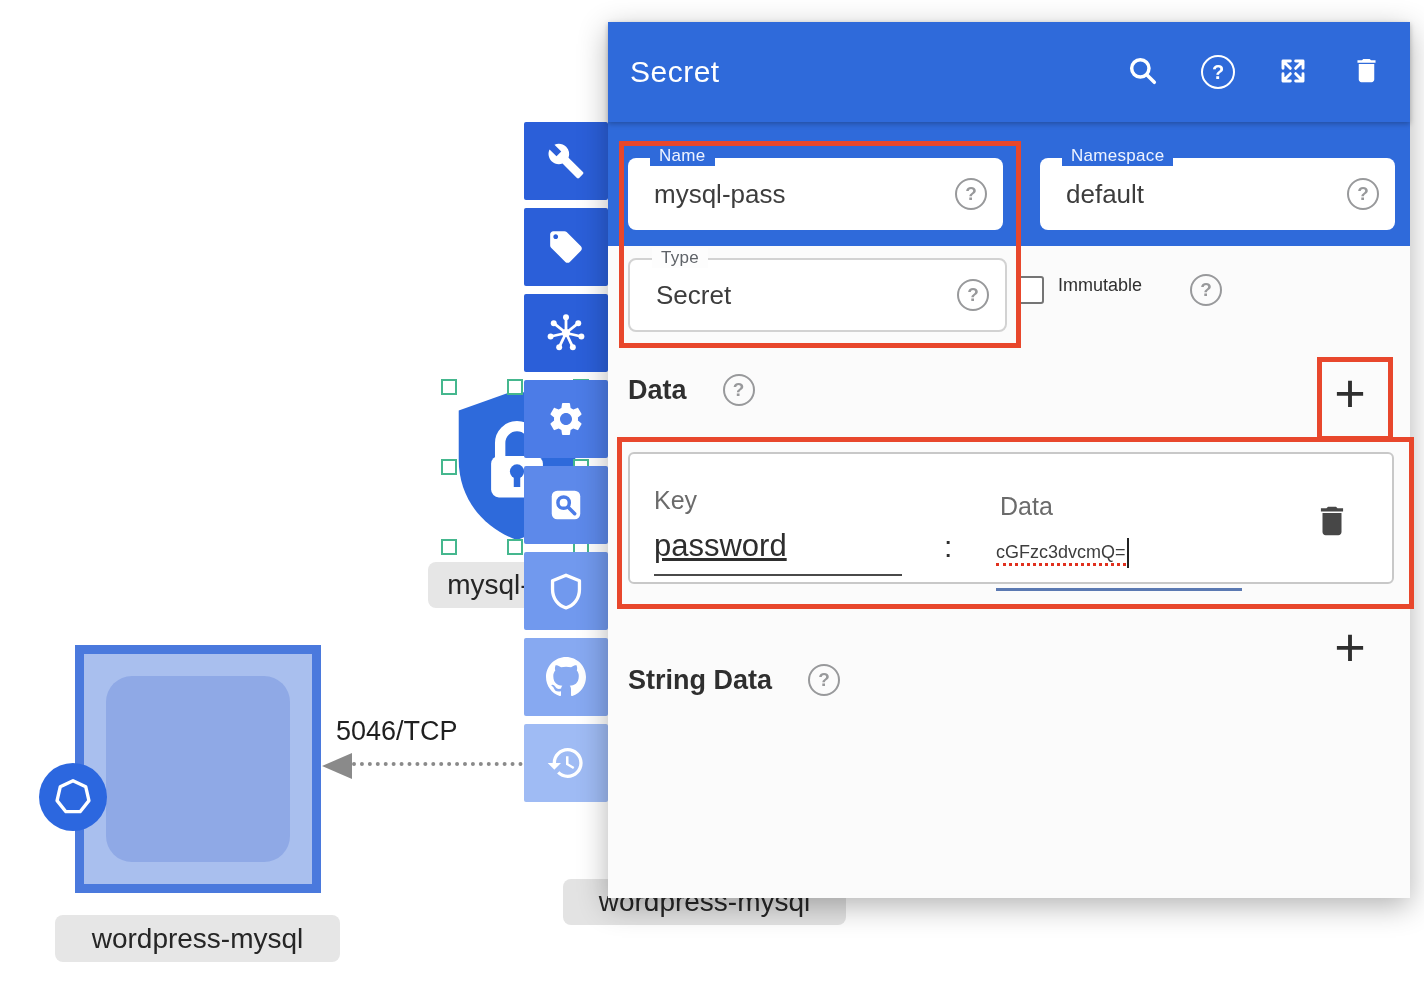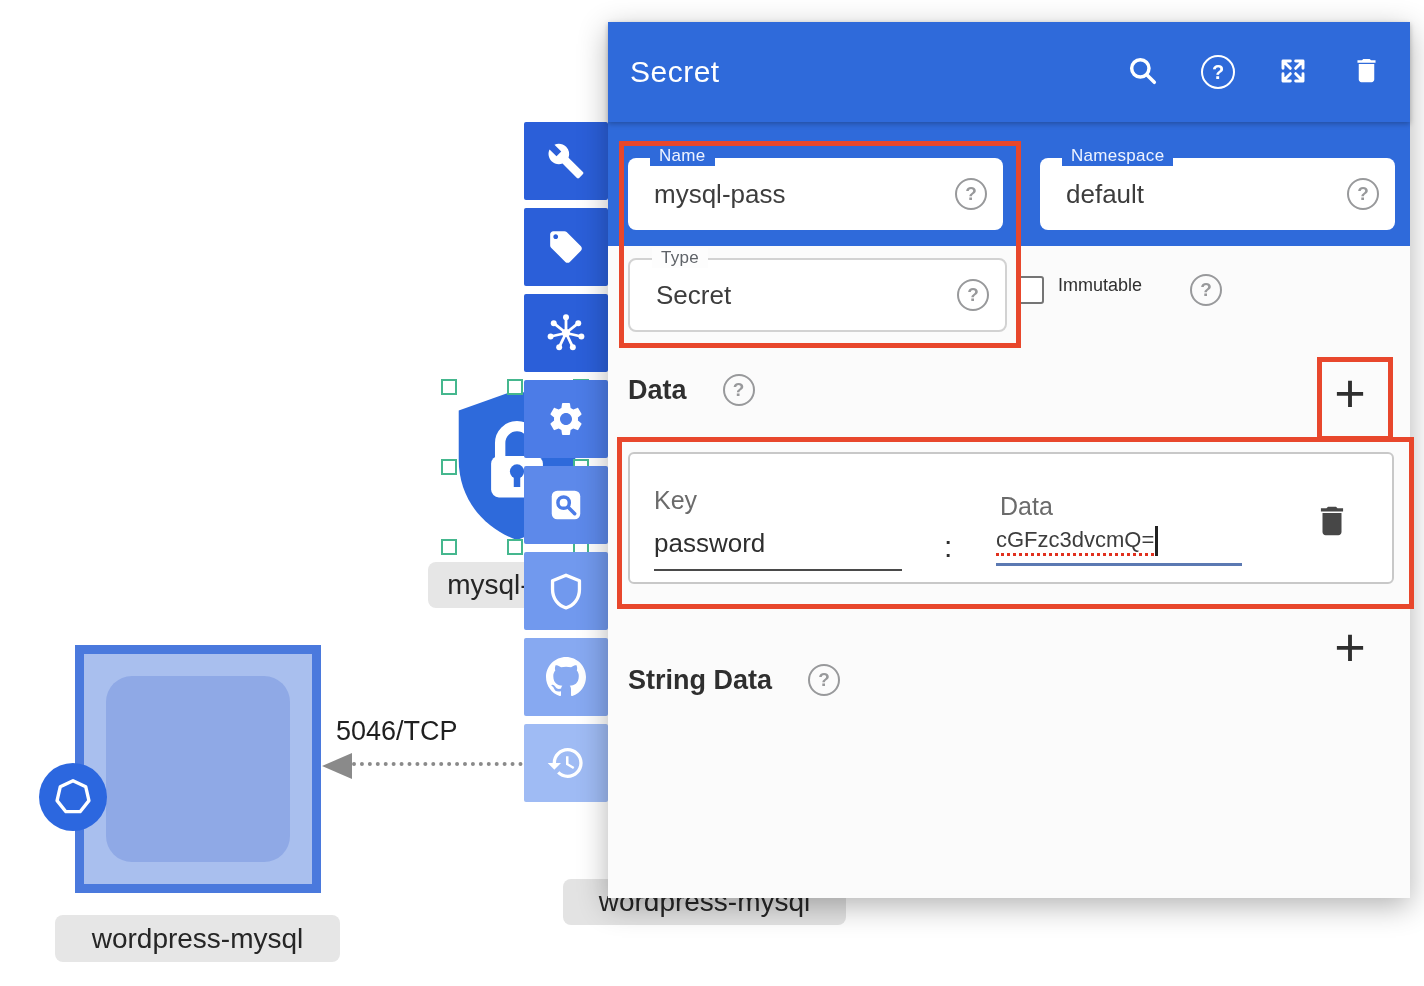--- a/index.html
+++ b/index.html
@@ -60,25 +60,25 @@
   .imm-label{position:absolute;font-size:18px;color:#2f2f2f;}
 
   .sec-heading{position:absolute;display:flex;align-items:center;gap:36px;}
   .sec-heading .txt{font-size:27px;font-weight:700;color:#2f2f2f;}
   .plus-btn{position:absolute;width:48px;height:48px;font-size:54px;font-weight:300;color:#2f2f2f;
             line-height:44px;display:flex;align-items:center;justify-content:center;}
 
   .data-row{position:absolute;left:20px;top:430px;width:766px;height:132px;box-sizing:border-box;
             border:2px solid #c8c8c8;border-radius:6px;background:#fff;}
   .mini-label{position:absolute;font-size:25px;color:#6b6b6b;}
-  .kv-key{position:absolute;left:24px;top:74px;width:248px;font-size:26px;color:#2e2e2e;
-          border-bottom:2.5px solid #4a4a4a;padding-bottom:10px;}
+  .kv-key{position:absolute;left:24px;top:74px;width:248px;font-size:31px;color:#2e2e2e;
+          border-bottom:2.5px solid #4a4a4a;padding-bottom:10px;text-decoration:underline;}
   .kv-colon{position:absolute;left:314px;top:76px;font-size:30px;color:#2e2e2e;}
-  .kv-value{position:absolute;left:366px;top:72px;width:246px;border-bottom:3px solid #5b79b2;
-            padding-bottom:7px;font-size:22px;color:#3d3d3d;white-space:nowrap;}
+  .kv-value{position:absolute;left:366px;top:84px;width:246px;border-bottom:3px solid #5b79b2;
+            padding-bottom:20px;font-size:18px;color:#3d3d3d;white-space:nowrap;}
   .kv-value .spell{border-bottom:3px dotted #e0301e;padding-bottom:1px;}
   .caret{display:inline-block;width:2.5px;height:30px;background:#222;vertical-align:middle;margin-left:1px;}
   .row-trash{position:absolute;left:682px;top:48px;width:40px;height:40px;}
 
   .hl-box{position:absolute;border:5px solid #e8472c;z-index:5;pointer-events:none;}
 </style>
 </head>
 <body>
 
 <div class="canvas">

